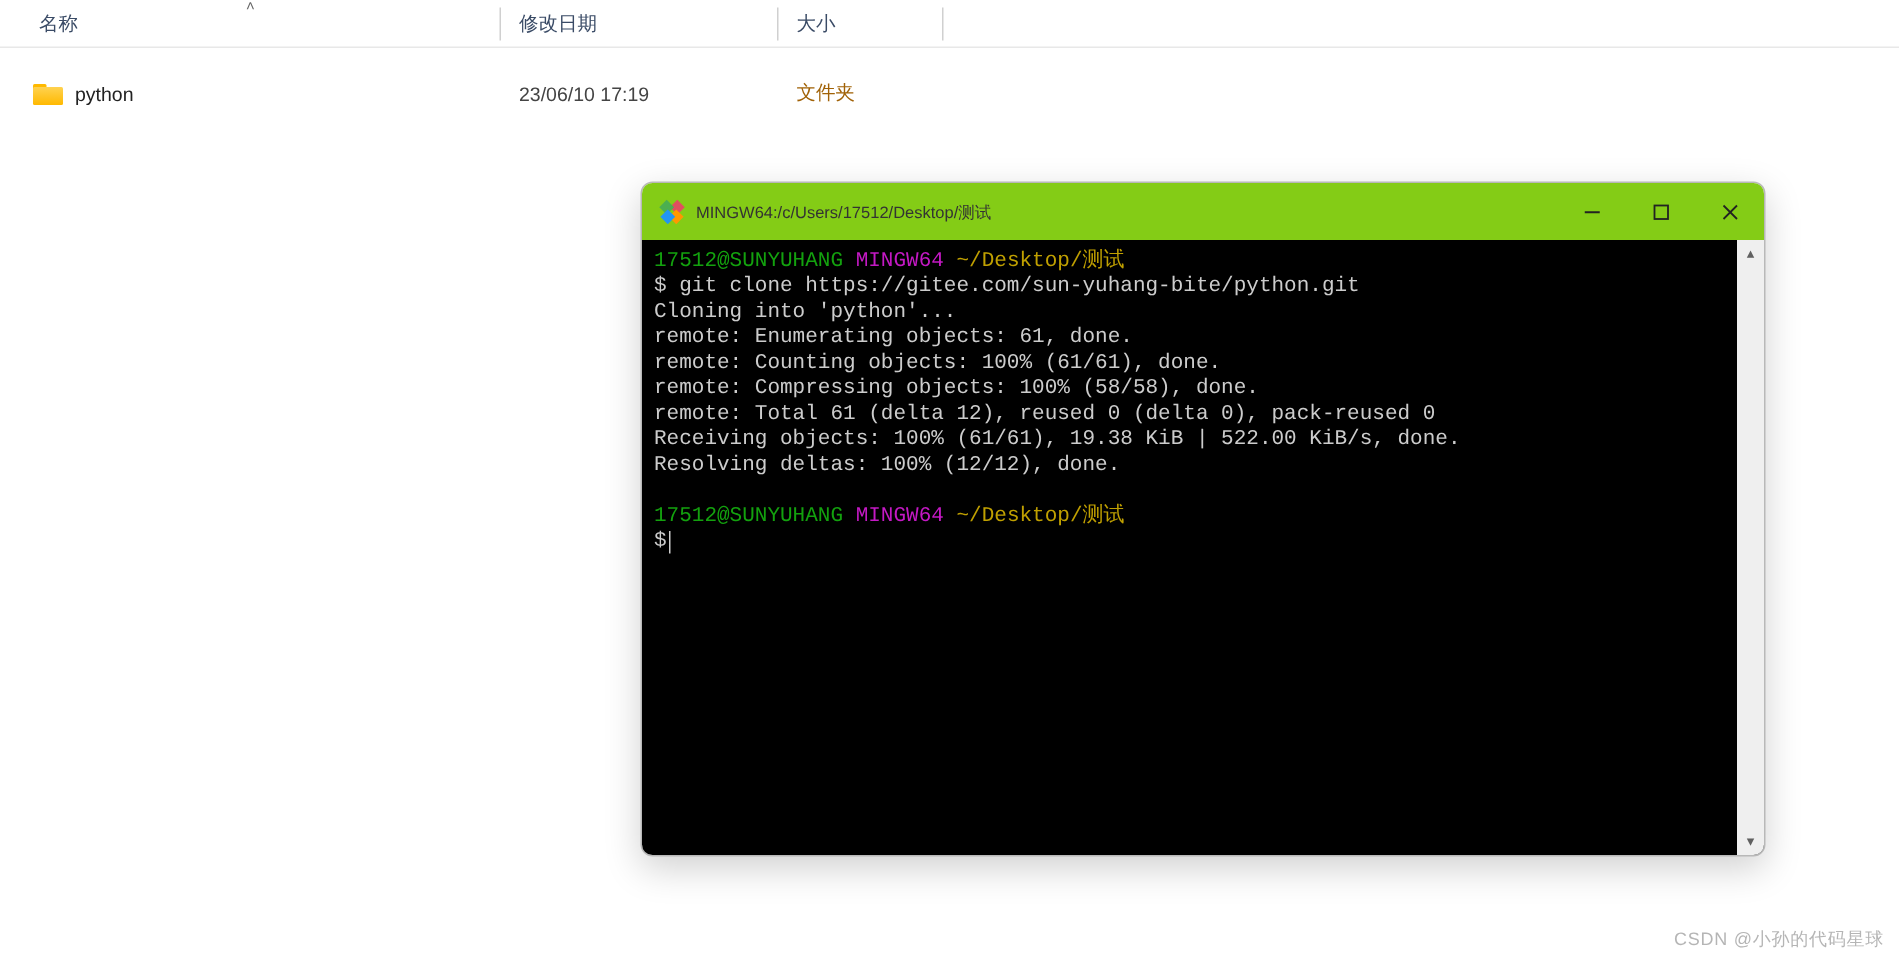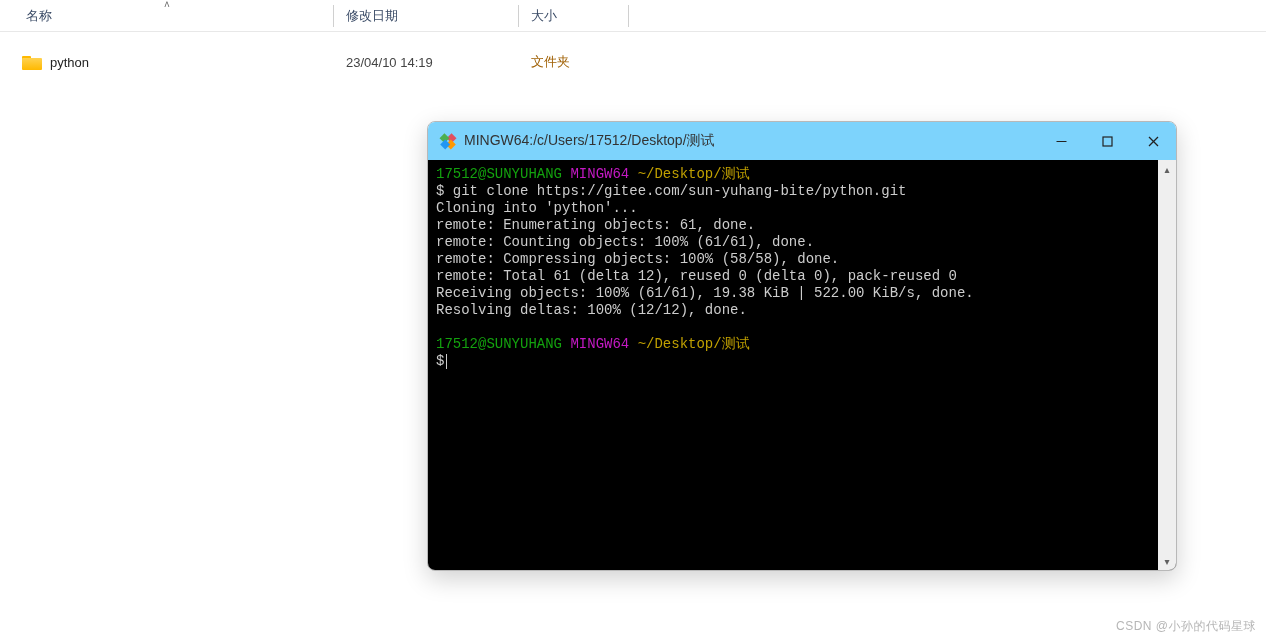--- a/index.html
+++ b/index.html
@@ -55,22 +55,22 @@
       width: 750px; height: 450px;
       background: #ffffff;
       border: 1px solid #b8b8b8;
       border-radius: 8px;
       box-shadow: 0 8px 24px rgba(0,0,0,0.18);
       overflow: hidden;
       display: flex; flex-direction: column;
     }
     .titlebar {
       height: 38px; display: flex; align-items: center;
-      padding-left: 12px; background: #7dd3fc;
-      font-size: 14px; color: #333;
+      padding-left: 12px; background: #84cc16;
+      font-size: 11px; color: #333;
     }
     .titlebar-icon {
       width: 16px; height: 16px; margin-right: 8px;
       transform: rotate(45deg); position: relative;
     }
     .titlebar-icon span { position: absolute; width: 7px; height: 7px; }
     .ti1 { top:0; left:4.5px; background:#e04f5f; }
     .ti2 { left:0; top:4.5px; background:#4caf50; }
     .ti3 { right:0; top:4.5px; background:#ff9800; }
     .ti4 { bottom:0; left:4.5px; background:#2196f3; }
@@ -126,21 +126,21 @@
     <div class="col col-size">
       <span>大小</span>
       <span class="col-sep"></span>
     </div>
   </div>
   <div class="explorer-row">
     <div class="cell-name">
       <span class="folder-icon"></span>
       <span>python</span>
     </div>
-    <div class="cell-date">23/04/10 14:19</div>
+    <div class="cell-date">23/06/10 17:19</div>
     <div class="cell-type">文件夹</div>
     <div class="cell-size"></div>
   </div>
 </div>
 
 <div class="terminal-window">
   <div class="titlebar">
     <div class="titlebar-icon">
       <span class="ti1"></span>
         <span class="ti2"></span>

